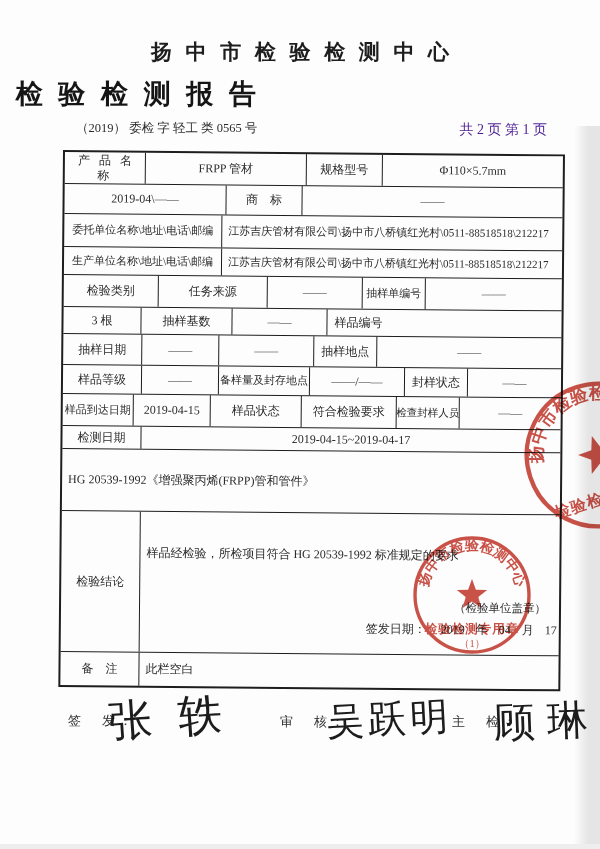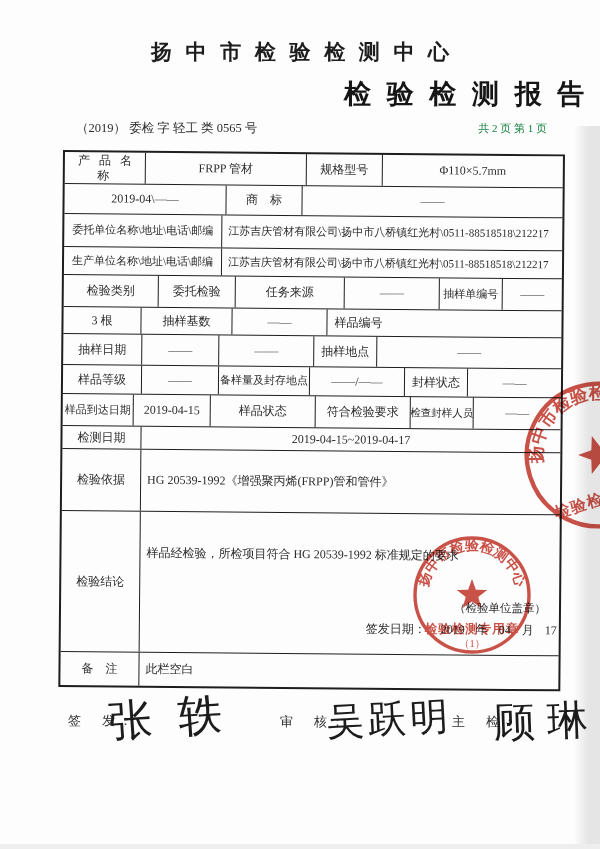--- a/index.html
+++ b/index.html
@@ -9,24 +9,24 @@
     background:#fdfdfd;overflow:hidden;
     font-family:"Liberation Serif","DejaVu Serif",serif;
     color:#262626;
   }
   .scan-edge{position:absolute;top:126px;right:0;width:26px;height:723px;
     background:linear-gradient(90deg,rgba(220,220,220,0) 0%,#e5e5e5 55%);}
   .scan-bottom{position:absolute;left:0;right:0;bottom:0;height:5px;background:#eeeeee;}
 
   .org-title{position:absolute;left:0;top:38px;width:100%;text-align:center;
     font-size:21px;font-weight:bold;letter-spacing:.65em;text-indent:.65em;color:#1d1d1d;}
-  .report-title{position:absolute;left:0;top:76px;width:100%;text-align:right;
+  .report-title{position:absolute;left:0;top:76px;width:100%;text-align:left;
     font-size:27px;font-weight:bold;letter-spacing:.58em;text-indent:.58em;color:#151515;}
   .doc-no{position:absolute;left:76px;top:120px;font-size:12.5px;color:#2c2c2c;}
-  .page-ind{position:absolute;right:53px;top:121px;font-size:11px;color:#15803d;margin-left:30px;}
+  .page-ind{position:absolute;right:53px;top:121px;font-size:14px;color:#4c1d95;margin-left:30px;}
 
   .tbl{position:absolute;left:63px;top:150px;width:502px;border:2px solid #1e1e1e;
     transform:rotate(0.5deg);transform-origin:0 0;background:transparent;}
   .r{display:flex;border-top:1px solid #1e1e1e;}
   .r:first-child{border-top:none;}
   .c{border-left:1px solid #1e1e1e;display:flex;align-items:center;justify-content:center;
     font-size:12px;text-align:center;padding:0 3px;line-height:1.25;color:#2b2b2b;overflow:hidden;}
   .c:first-child{border-left:none;}
   .la{justify-content:flex-start;text-align:left;padding-left:6px;}
   .sm{font-size:11px;white-space:nowrap;}
@@ -84,21 +84,20 @@
       <div class="c la sm grow">江苏吉庆管材有限公司\扬中市八桥镇红光村\0511-88518518\212217</div>
     </div>
 
     <div class="r" style="height:28px">
       <div class="c sm" style="width:157px">生产单位名称\地址\电话\邮编</div>
       <div class="c la sm grow">江苏吉庆管材有限公司\扬中市八桥镇红光村\0511-88518518\212217</div>
     </div>
 
     <div class="r" style="height:32px">
       <div class="c" style="width:94px">检验类别</div>
-      <div class="c" style="width:77px">委托检验</div>
       <div class="c" style="width:109px">任务来源</div>
       <div class="c" style="width:95px">——</div>
       <div class="c sm" style="width:63px">抽样单编号</div>
       <div class="c grow">——</div>
     </div>
 
     <div class="r" style="height:27px">
       <div class="c" style="width:77px">3 根</div>
       <div class="c" style="width:91px">抽样基数</div>
       <div class="c" style="width:95px">——</div>
@@ -118,33 +117,32 @@
       <div class="c" style="width:77px">——</div>
       <div class="c sm" style="width:91px">备样量及封存地点</div>
       <div class="c" style="width:95px">——/——</div>
       <div class="c" style="width:63px">封样状态</div>
       <div class="c grow">——</div>
     </div>
 
     <div class="r" style="height:32px">
       <div class="c sm" style="width:70px">样品到达日期</div>
       <div class="c" style="width:77px">2019-04-15</div>
-      <div class="c" style="width:105px">样品状态</div>
+      <div class="c" style="width:91px">样品状态</div>
       <div class="c" style="width:95px">符合检验要求</div>
       <div class="c xs" style="width:63px">检查封样人员</div>
       <div class="c grow">——</div>
     </div>
 
     <div class="r" style="height:23px">
       <div class="c" style="width:78px">检测日期</div>
       <div class="c grow">2019-04-15~2019-04-17</div>
     </div>
 
     <div class="r" style="height:62px">
-      <div class="c" style="width:78px">检验依据</div>
       <div class="c la grow">HG 20539-1992《增强聚丙烯(FRPP)管和管件》</div>
     </div>
 
     <div class="r" style="height:141px">
       <div class="c" style="width:78px">检验结论</div>
       <div class="c grow concl-cell">
         <span class="concl-text">样品经检验，所检项目符合 HG 20539-1992 标准规定的要求</span>
         <span class="seal-note">（检验单位盖章）</span>
         <span class="issue-line">
           <span>签发日期：</span>

